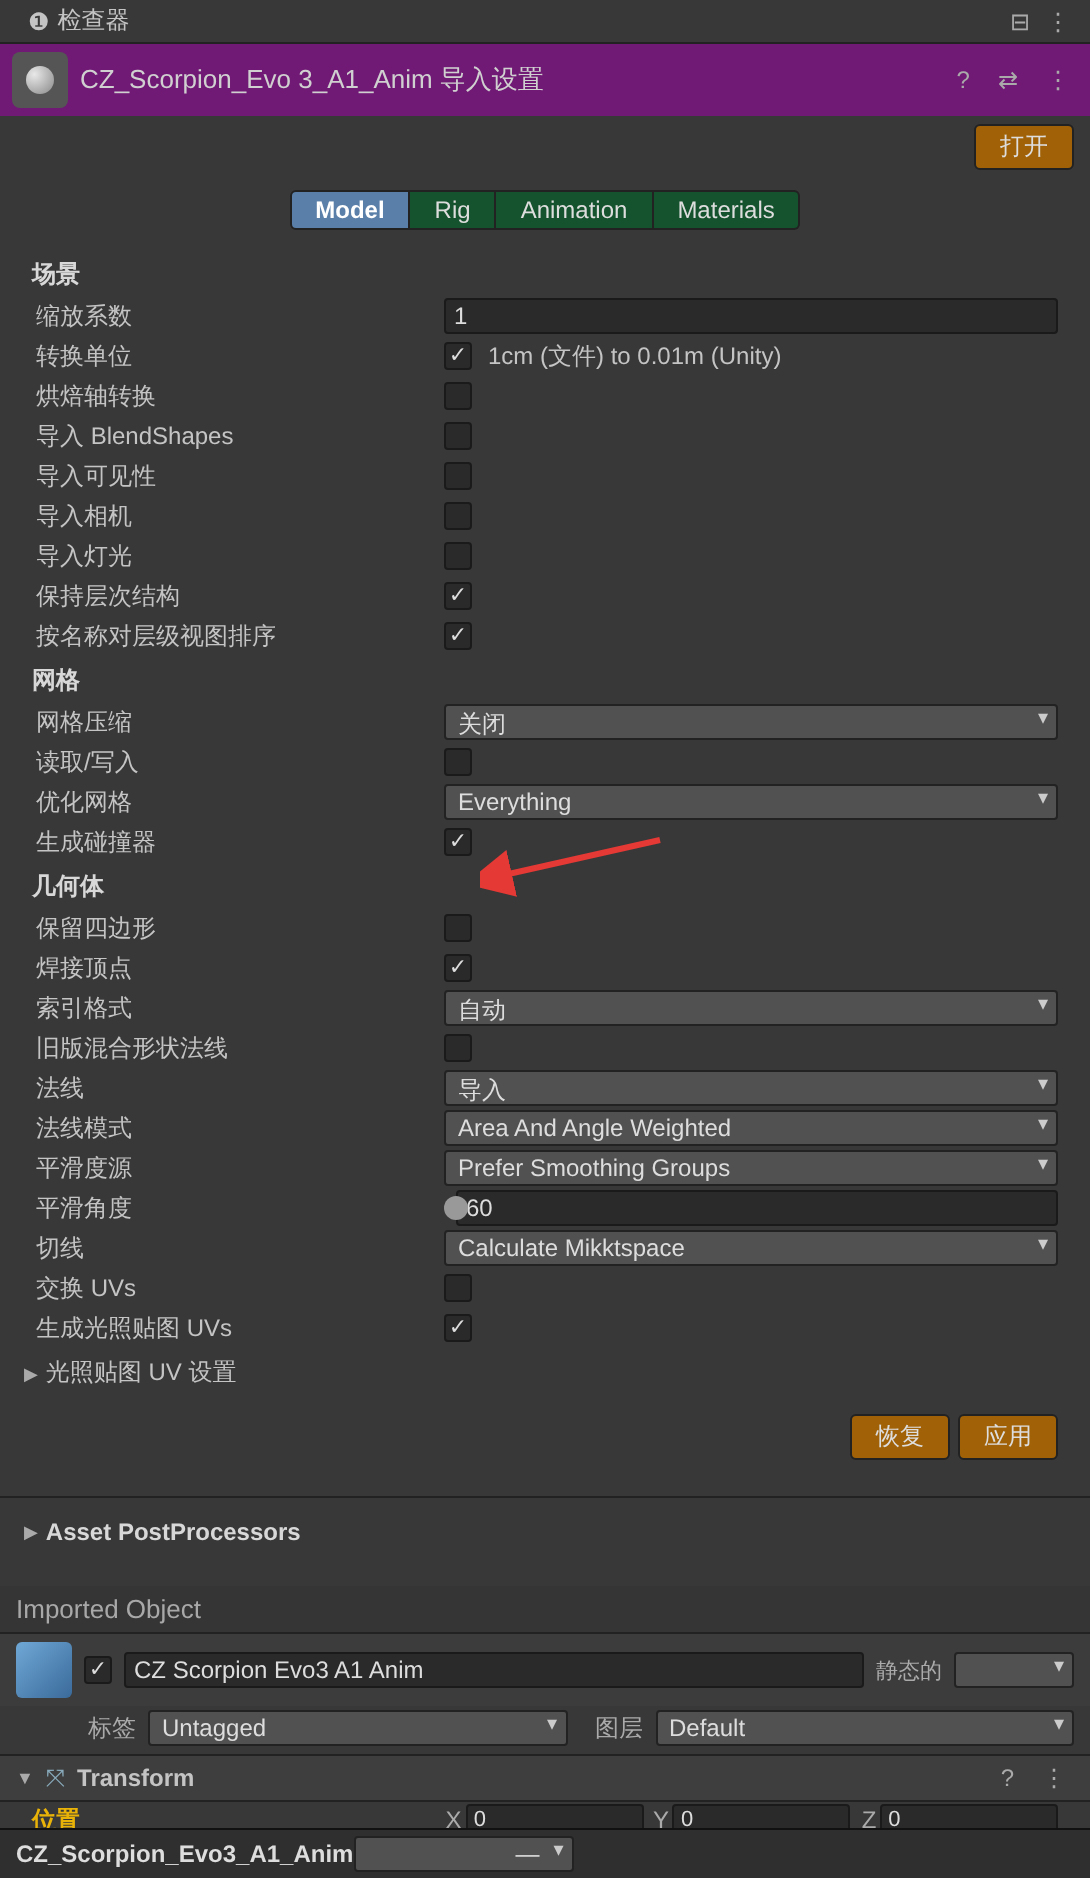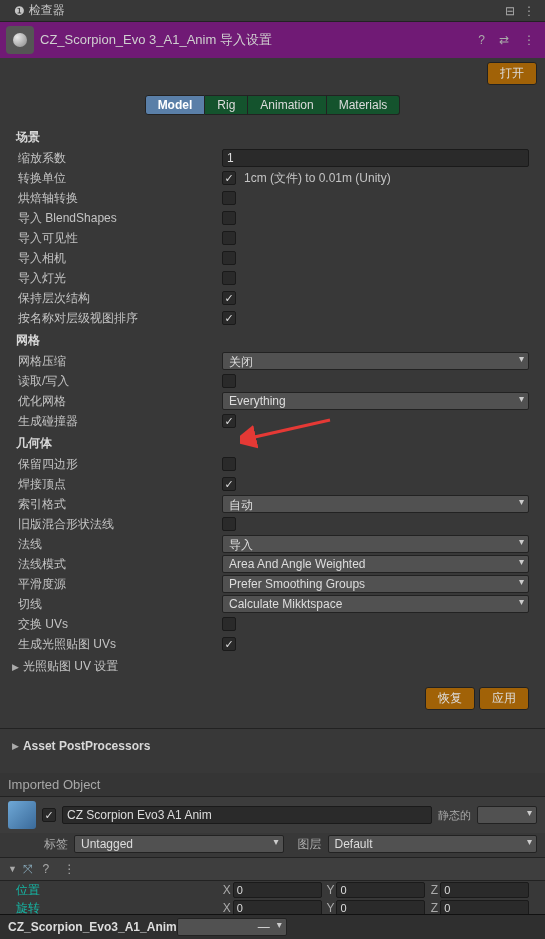--- a/index.html
+++ b/index.html
@@ -42,21 +42,21 @@
 .divider { height: 1px; background: #222; margin: 6px 0; }
 .imported-lbl { padding: 4px 8px; color: #a8a8a8; font-size: 13px; border-bottom: 1px solid #222; background: #353535; }
 .obj-header { display: flex; align-items: center; padding: 4px 8px; gap: 6px; background: #3c3c3c; }
 .prefab-icon { width: 28px; height: 28px; background: linear-gradient(135deg,#6fa8d6,#3a6a9a); border-radius: 3px; }
 .obj-row2 { display: flex; align-items: center; padding: 2px 8px 4px 44px; gap: 6px; }
 .half-dd { flex: 1; }
 .layer-lbl { color: #aaa; margin-left: 8px; }
 .comp-hdr { display: flex; align-items: center; padding: 4px 8px; background: #3e3e3e; border-top: 1px solid #222; border-bottom: 1px solid #222; gap: 6px; }
 .comp-hdr .cname { font-weight: bold; flex: 1; }
 .vec-row { display: flex; align-items: center; padding: 1px 16px; height: 18px; }
-.vec-row .vlabel { width: 206px; color: #14b8a6; }
+.vec-row .vlabel { width: 206px; color: #eab308; font-weight: bold; }
 .vec-row .vfields { flex: 1; display: flex; gap: 4px; }
 .vf { display: flex; align-items: center; gap: 2px; flex: 1; }
 .vf .axis { color: #aaa; width: 10px; text-align: right; }
 .vf input { background: #2a2a2a; border: 1px solid #1a1a1a; color: #ddd; padding: 1px 3px; width: 100%; height: 16px; border-radius: 2px; font-size: 11px; }
 .bottom-bar { position: absolute; bottom: 0; left: 0; right: 0; background: #2f2f2f; padding: 3px 8px; display: flex; align-items: center; justify-content: flex-start; border-top: 1px solid #111; }
 .bb-dd { width: 110px; text-align: right; }
 .arrow { position: absolute; pointer-events: none; }
 .static-dd { width: 60px; font-size: 11px; }
 </style>
 </head>
@@ -214,20 +214,31 @@
         <div class="dropdown">Area And Angle Weighted</div>
       </div>
     </div>
   <div class="row">
       <div class="label">平滑度源</div>
       <div class="ctrl">
         <div class="dropdown">Prefer Smoothing Groups</div>
       </div>
     </div>
   <div class="row">
+    <div class="label">平滑角度</div>
+    <div class="ctrl">
+      <div class="slider-row">
+        <div class="slider">
+            <div class="slider-thumb" style="left:33%"></div>
+          </div>
+        <input class="textfield slider-val" value="60" style="">
+      </div>
+    </div>
+  </div>
+  <div class="row">
       <div class="label">切线</div>
       <div class="ctrl">
         <div class="dropdown">Calculate Mikktspace</div>
       </div>
     </div>
   <div class="row">
       <div class="label">交换 UVs</div>
       <div class="ctrl">
         <div class="checkbox"></div>
       </div>
@@ -269,20 +280,21 @@
 <div class="obj-row2">
   <span style="color:#aaa">标签</span>
   <div class="dropdown half-dd">Untagged</div>
   <span class="layer-lbl">图层</span>
   <div class="dropdown half-dd">Default</div>
 </div>
 
 <div class="comp-hdr">
   <span class="tri">▼</span>
   <span style="color:#8ab">⤧</span>
+  <span class="cname">Transform</span>
   <span class="icon-btn">?</span>
   <span class="icon-btn">⋮</span>
 </div>
 
 <div class="vec-row">
   <div class="vlabel">位置</div>
   <div class="vfields">
     <div class="vf">
         <span class="axis">X</span>
         <input value="0" style="">

